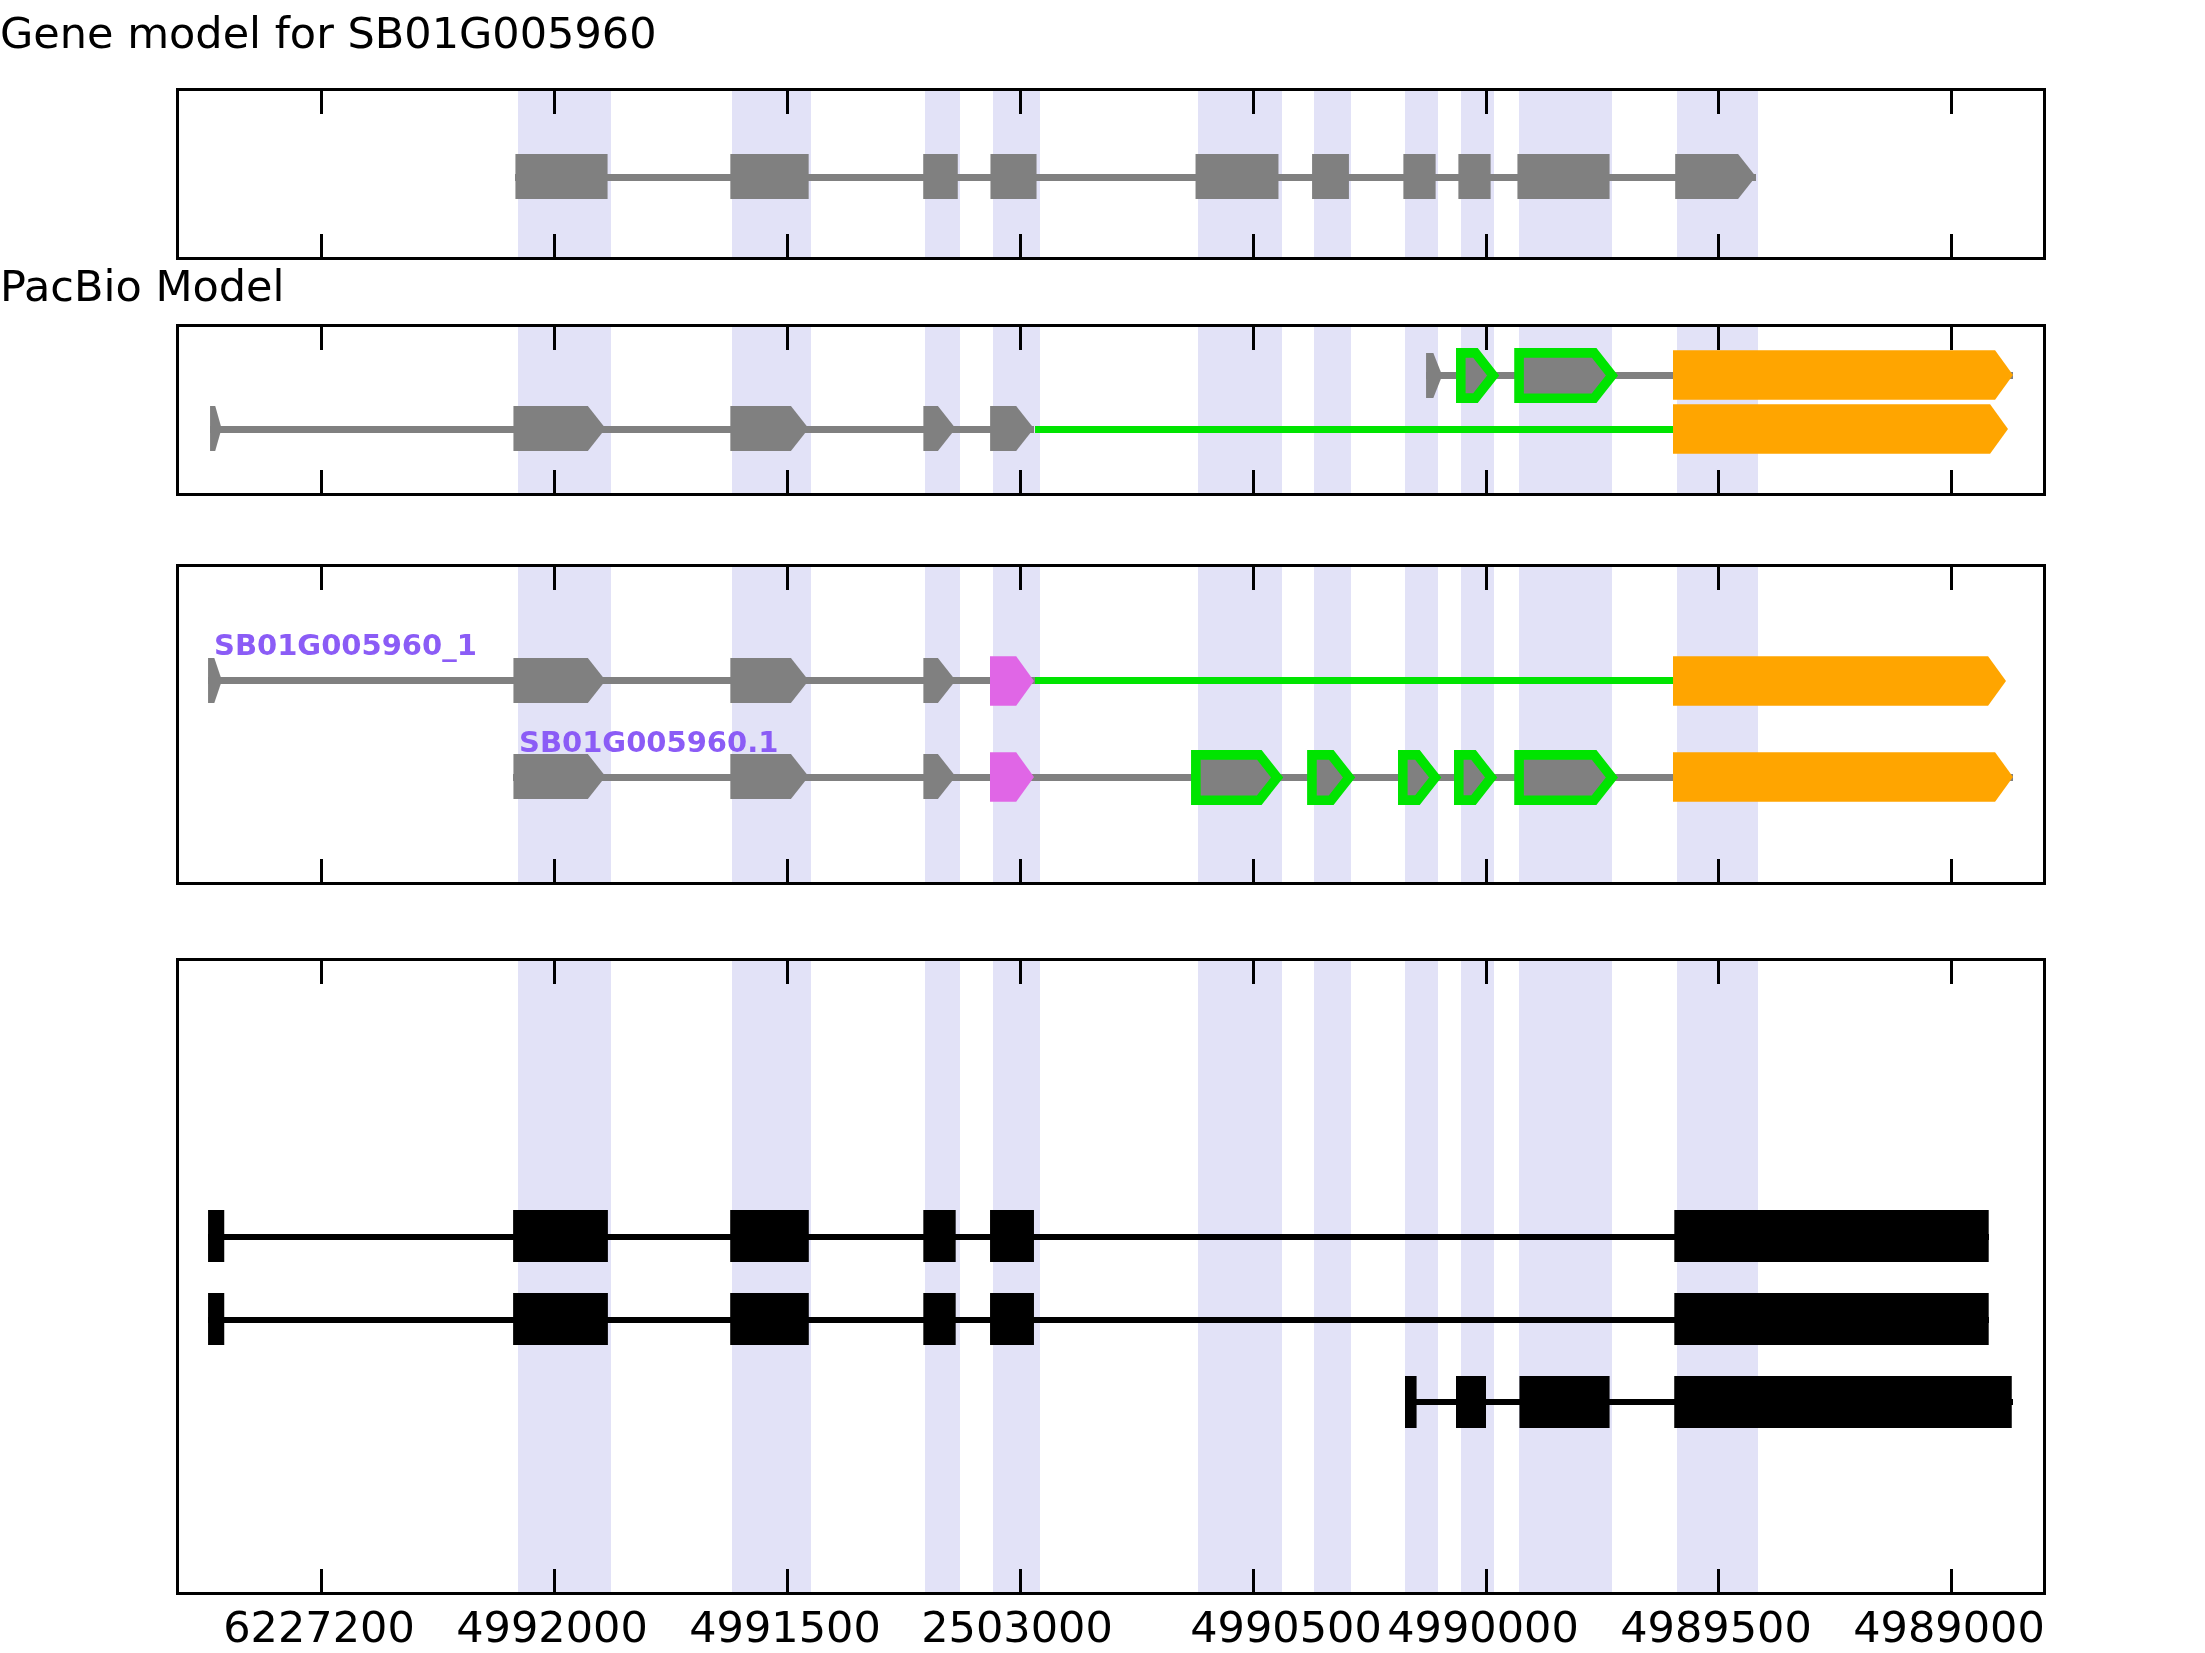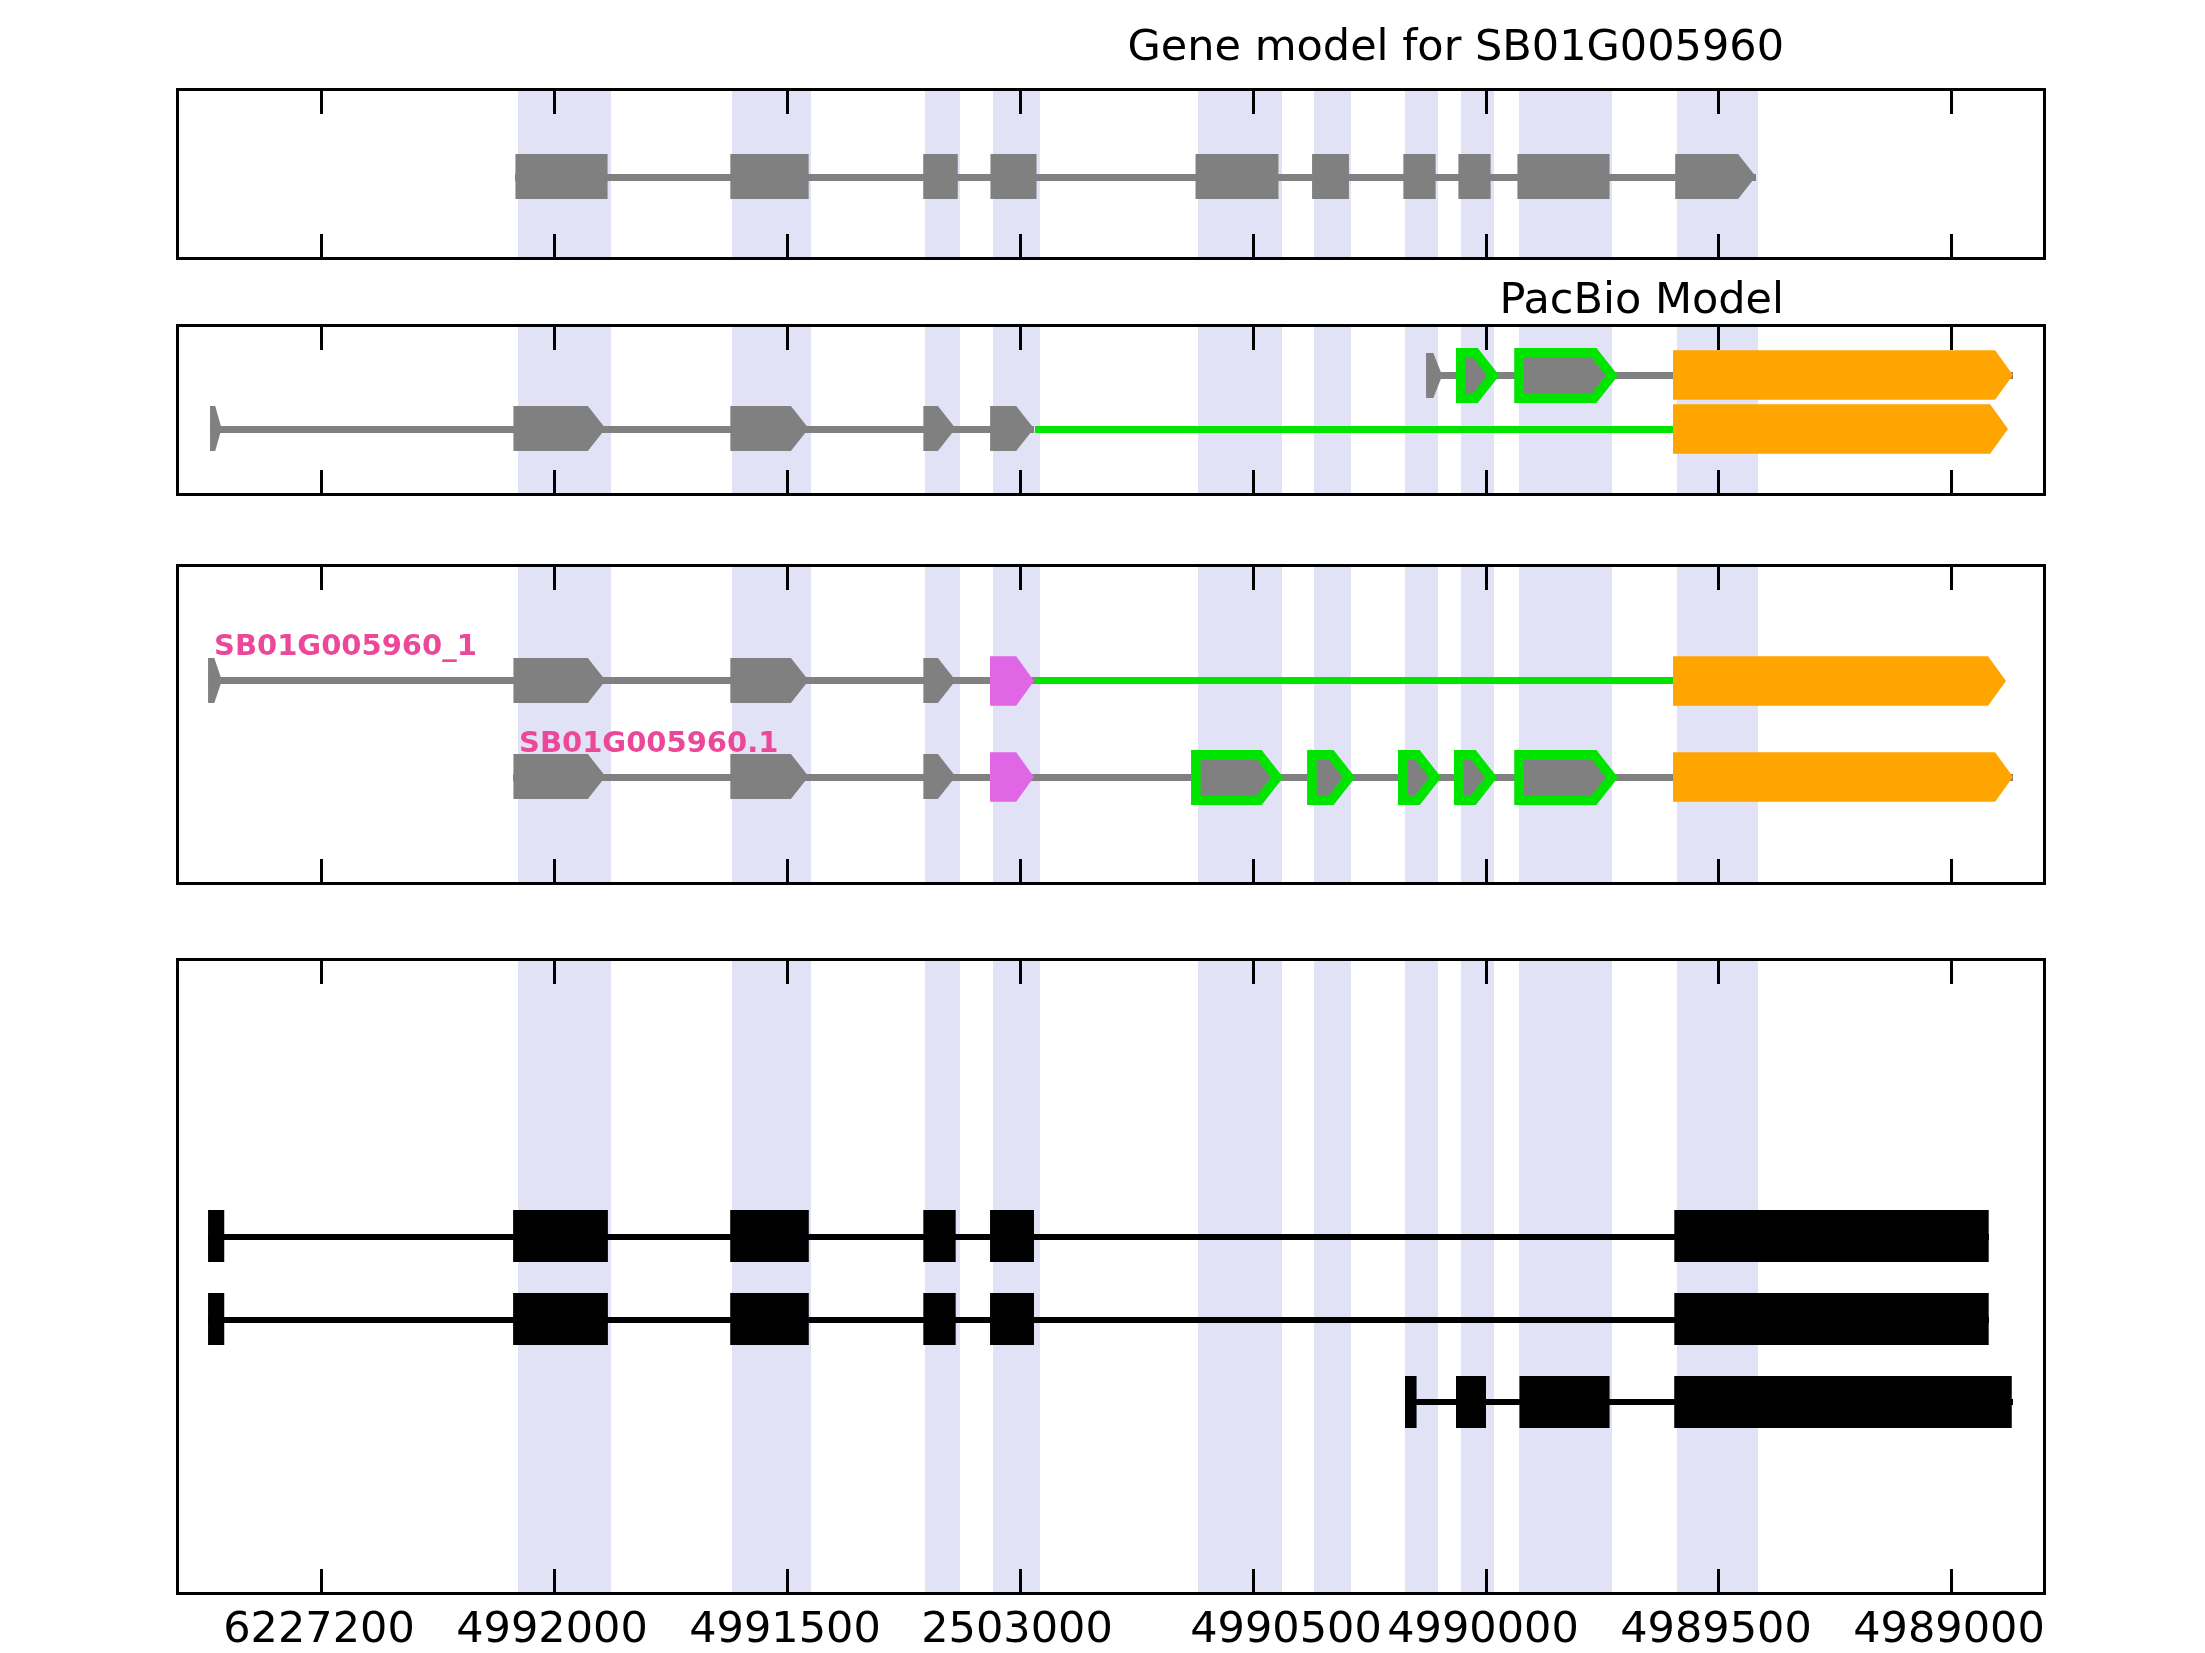--- a/index.html
+++ b/index.html
@@ -3,38 +3,38 @@
 <meta charset="utf-8">
 <style>
   html,body{margin:0;padding:0;background:#ffffff;}
   body{
     width:2205px;height:1654px;position:relative;overflow:hidden;
     font-family:"DejaVu Sans","Liberation Sans",sans-serif;
     -webkit-font-smoothing:antialiased;
   }
   .fig{position:absolute;left:0;top:0;width:2205px;height:1654px;}
   .panel-title{
-    position:absolute;left:0;width:1784px;text-align:right;
-    font-size:43px;color:#000;line-height:1;white-space:nowrap;margin-top:12px;
+    position:absolute;left:0;width:1784px;text-align:left;
+    font-size:43px;color:#000;line-height:1;white-space:nowrap;
   }
   .axes{position:absolute;box-sizing:border-box;border:3.4px solid #000;background:#fff;overflow:hidden;}
   .band{position:absolute;top:0;bottom:0;background:#e2e2f7;}
   .tick{position:absolute;width:3.4px;background:#000;}
   .tick-top{top:0;height:23.4px;}
   .tick-bot{bottom:0;height:23.4px;}
   .ticklabel{
     position:absolute;font-size:43px;color:#000;text-align:center;
     white-space:nowrap;transform:translateX(-50%);line-height:1;
   }
   
   .intron{position:absolute;height:6.9px;background:#808080;}
   .intron-green{position:absolute;height:6.9px;background:#00e400;}
   .intron-black{position:absolute;height:6.2px;background:#000;}
   .lbl{
-    position:absolute;font-size:29px;font-weight:bold;color:#ec4899;
+    position:absolute;font-size:29px;font-weight:bold;color:#8b5cf6;
     white-space:nowrap;line-height:1;
   }
   svg{display:block;overflow:visible;}
 </style>
 </head>
 <body>
 
 <div class="fig">
 
   <div class="panel-title" style="top:12.4px;">Gene model for SB01G005960</div>

